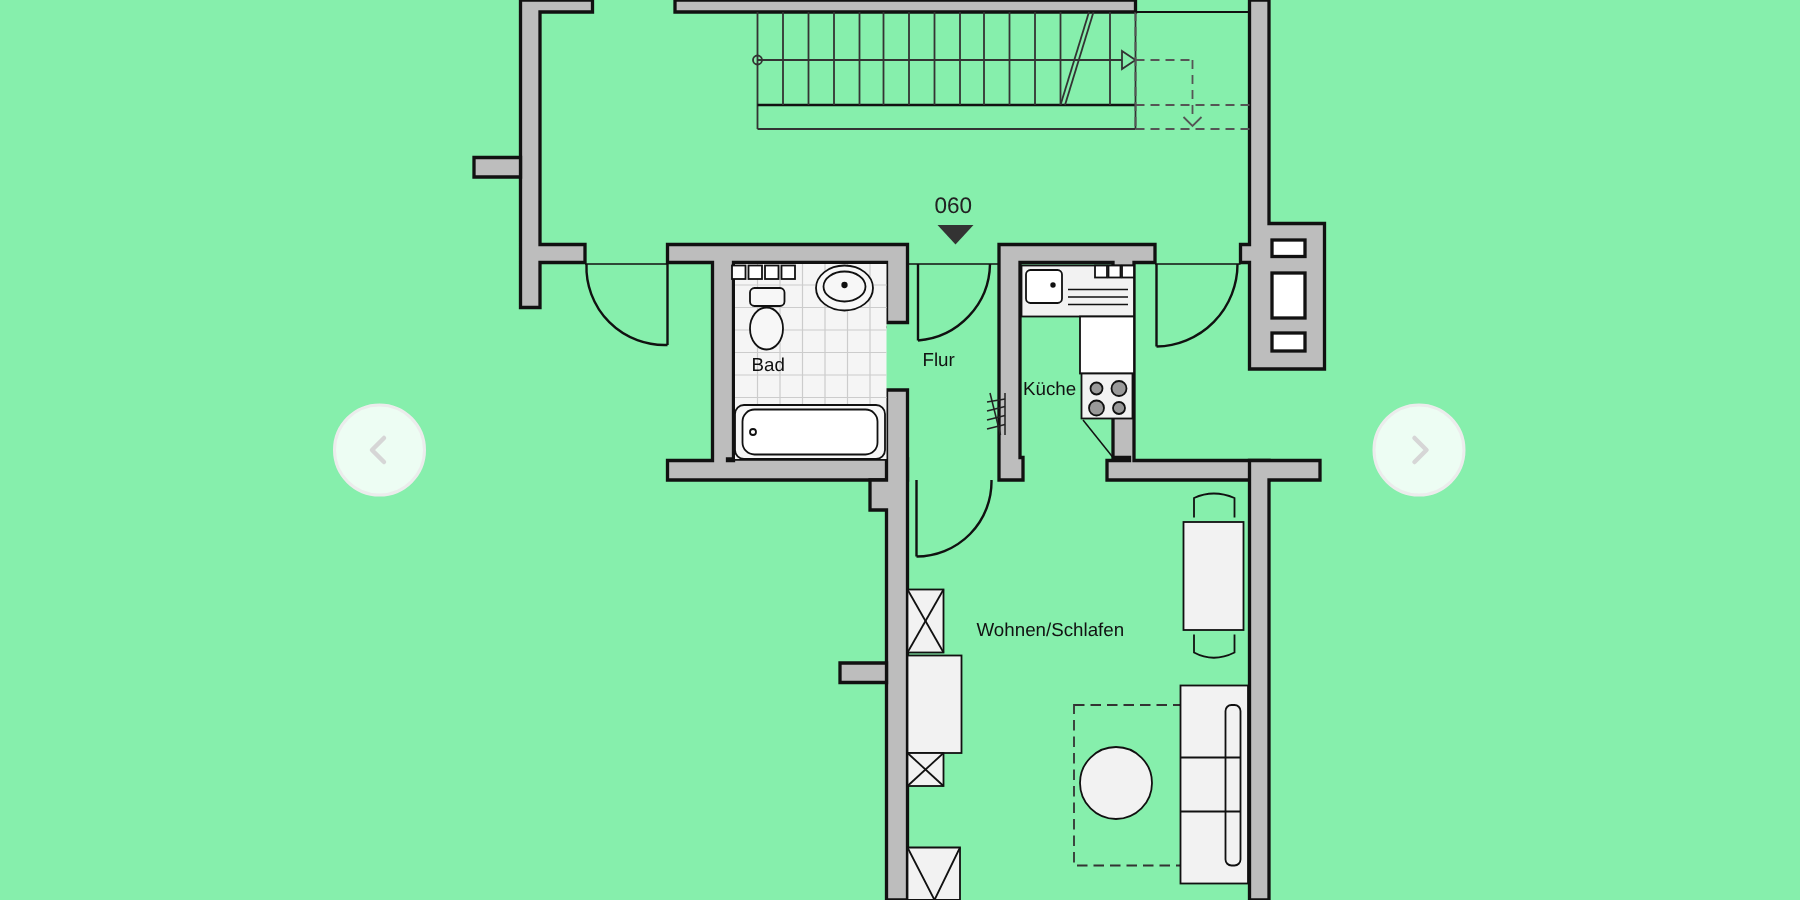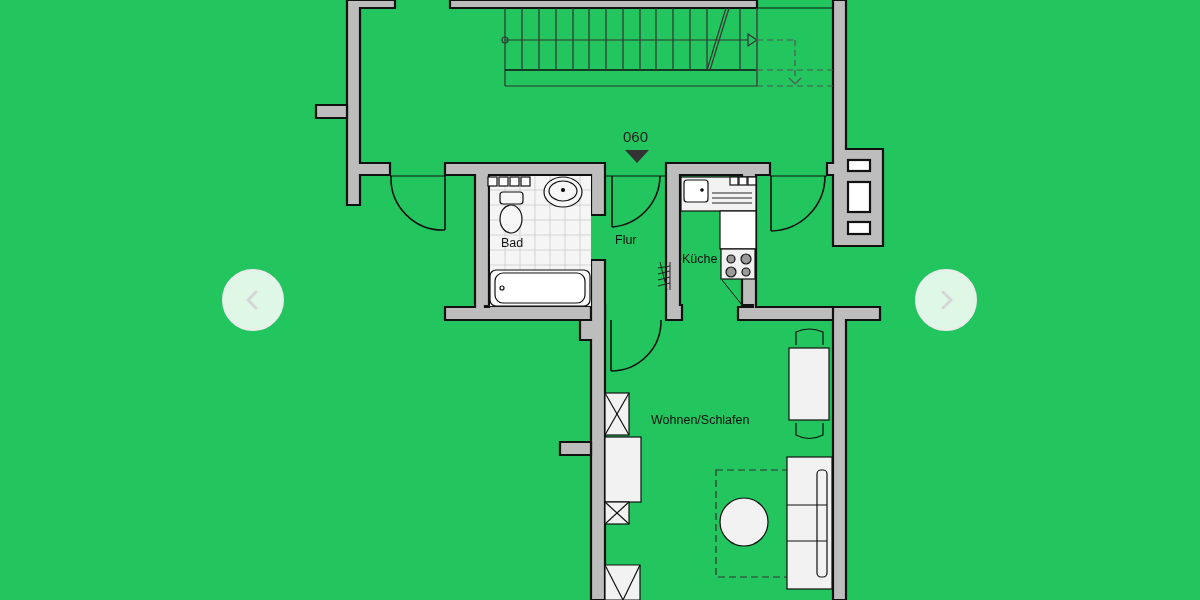--- a/index.html
+++ b/index.html
@@ -1,17 +1,17 @@
 <!DOCTYPE html>
 <html><head>
   <meta charset="utf-8">
   <style>
     html, body { margin: 0; padding: 0; background: #ffffff; }
     body { width: 1200px; height: 600px; overflow: hidden; position: relative; font-family: "Liberation Sans", sans-serif; }
-    .viewer { position: absolute; left: 0; top: 0; width: 1200px; height: 600px; background: #22c55e; }
+    .viewer { position: absolute; left: 0; top: 0; width: 1200px; height: 600px; background: #86efac; }
     .plan { position: absolute; left: 0; top: 0; width: 1200px; height: 600px; }
     .nav-btn {
       position: absolute; top: 269px; width: 62px; height: 62px; border-radius: 50%;
       border: 2px solid #ececec; background: rgba(255,255,255,0.85); box-sizing: border-box;
       display: flex; align-items: center; justify-content: center; cursor: pointer;
     }
     .nav-prev { left: 222px; }
     .nav-next { left: 915px; }
     .nav-btn svg { width: 24px; height: 24px; }
     .room-label { font-family: "Liberation Sans", sans-serif; font-size: 12.5px; fill: #111; }

